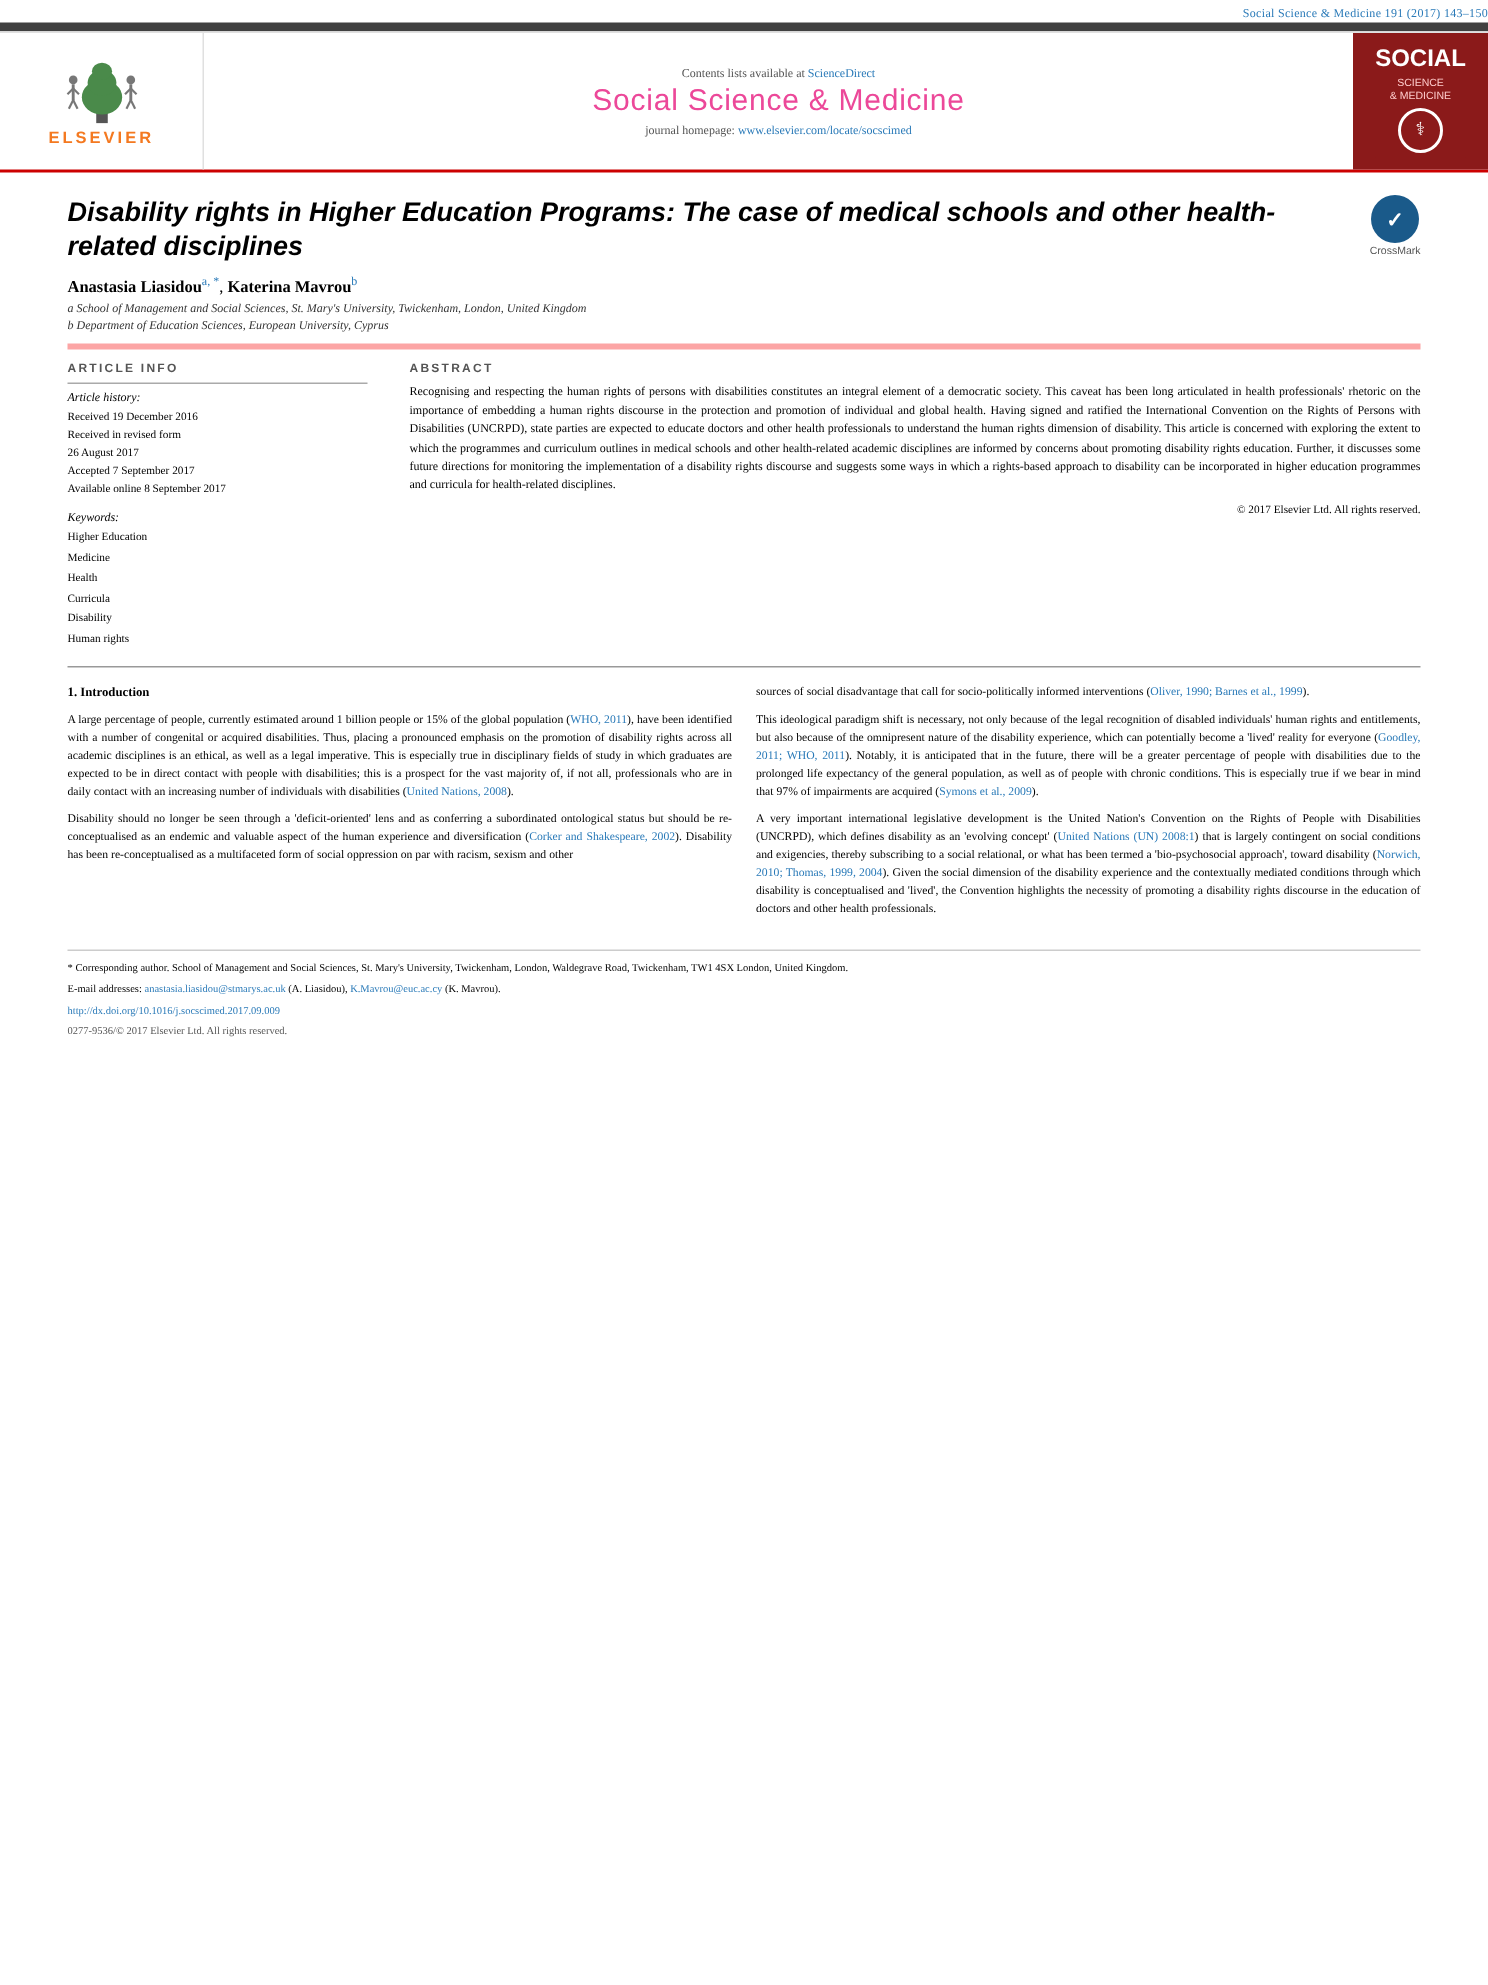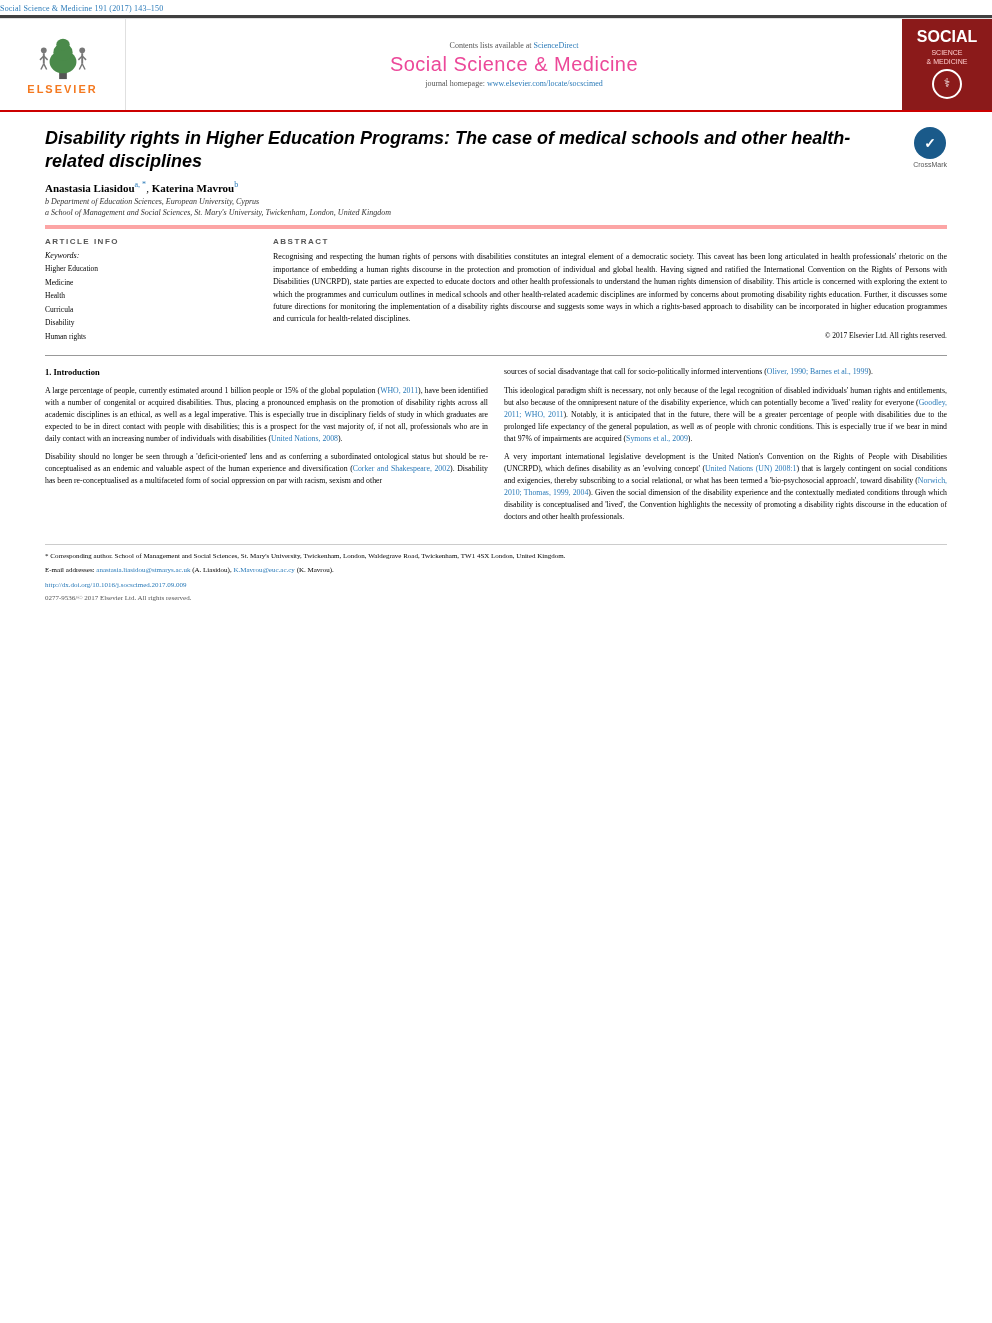--- a/index.html
+++ b/index.html
@@ -8,39 +8,39 @@
       font-family: 'Times New Roman', Times, serif;
       font-size: 9px;
       color: #000;
       width: 992px;
       min-height: 1323px;
     }
 
     
     .journal-header-bar {
       background: #fff;
-      border-bottom: 3px solid #404040;
+      border-bottom: 6px solid #404040;
       padding: 4px 0 2px 0;
-      text-align: left;
+      text-align: right;
     }
     .journal-ref-line {
       font-size: 8px;
       color: #2a7ab8;
       letter-spacing: 0.2px;
     }
 
     .journal-banner {
       display: flex;
       align-items: stretch;
       border-bottom: 2px solid #c00;
       border-top: 1px solid #e0e0e0;
       background: #fff;
     }
     .journal-logo-left {
-      width: 126px;
+      width: 136px;
       display: flex;
       align-items: center;
       justify-content: center;
       border-right: 1px solid #e0e0e0;
       padding: 8px;
     }
     .elsevier-logo {
       display: flex;
       flex-direction: column;
       align-items: center;
@@ -381,33 +381,41 @@
 
 <div class="article-content">
 
   <div class="article-title-section">
     <div class="article-title-text">
       <div class="article-title">Disability rights in Higher Education Programs: The case of medical schools and other health-related disciplines</div>
       <div class="authors-line">
         <span class="author-name">Anastasia Liasidou</span><span class="author-sup">a, *</span>,
         <span class="author-name">Katerina Mavrou</span><span class="author-sup">b</span>
       </div>
+      <div class="affiliation">a School of Management and Social Sciences, St. Mary's University, Twickenham, London, United Kingdom</div>
       <div class="affiliation">b Department of Education Sciences, European University, Cyprus</div>
-      <div class="affiliation">a School of Management and Social Sciences, St. Mary's University, Twickenham, London, United Kingdom</div>
     </div>
     <div class="crossmark-badge">
       <div class="crossmark-circle">✓</div>
       <div class="crossmark-label">CrossMark</div>
     </div>
   </div>
 
   <div class="article-info-grid">
 
     <div class="article-info-left">
       <div class="section-label">ARTICLE INFO</div>
+      <div class="info-block">
+        <div class="info-title">Article history:</div>
+        <div class="info-row">Received 19 December 2016</div>
+        <div class="info-row">Received in revised form</div>
+        <div class="info-row">26 August 2017</div>
+        <div class="info-row">Accepted 7 September 2017</div>
+        <div class="info-row">Available online 8 September 2017</div>
+      </div>
       <div class="keywords-section">
         <div class="keywords-title">Keywords:</div>
         <div class="keyword-item">Higher Education</div>
         <div class="keyword-item">Medicine</div>
         <div class="keyword-item">Health</div>
         <div class="keyword-item">Curricula</div>
         <div class="keyword-item">Disability</div>
         <div class="keyword-item">Human rights</div>
       </div>
     </div>

